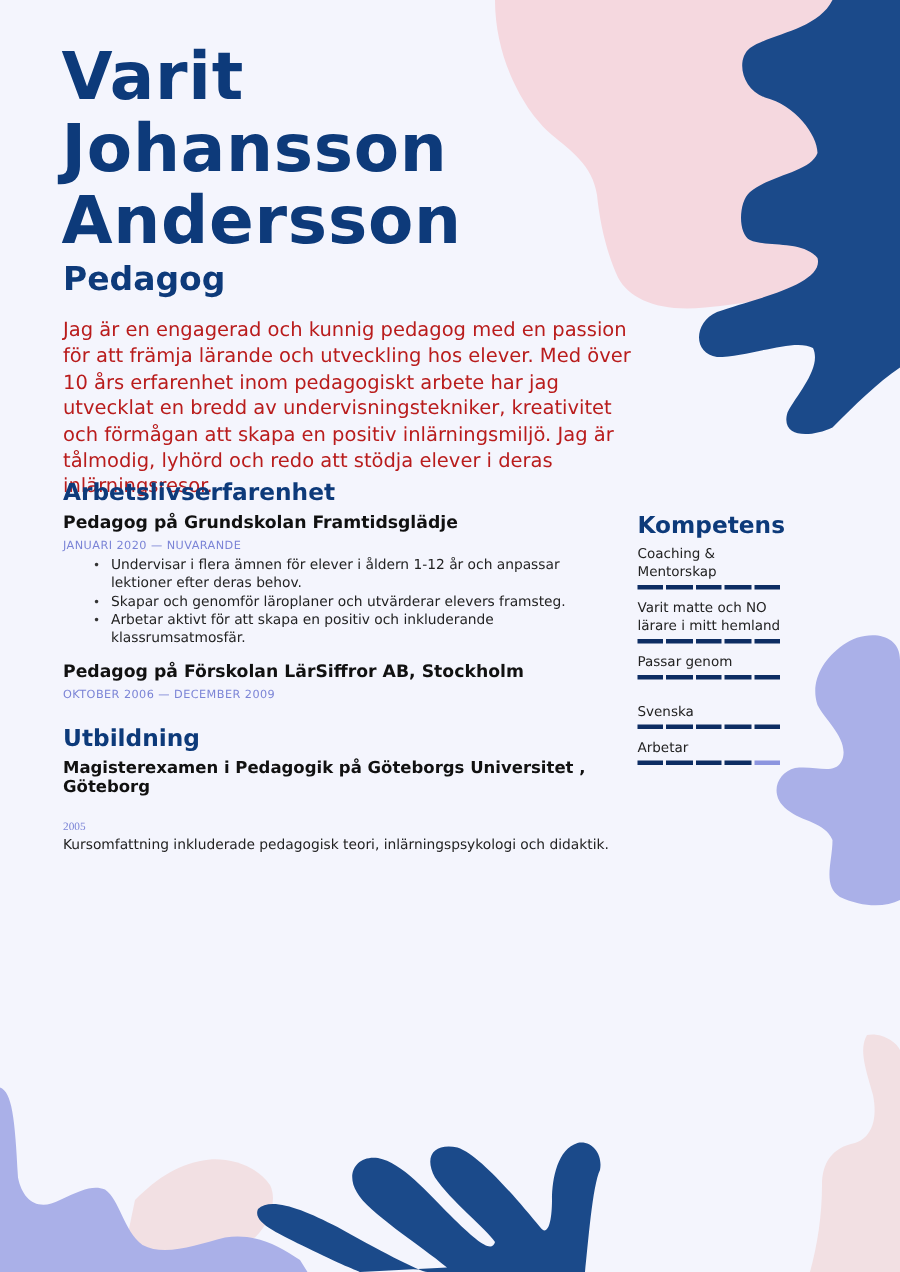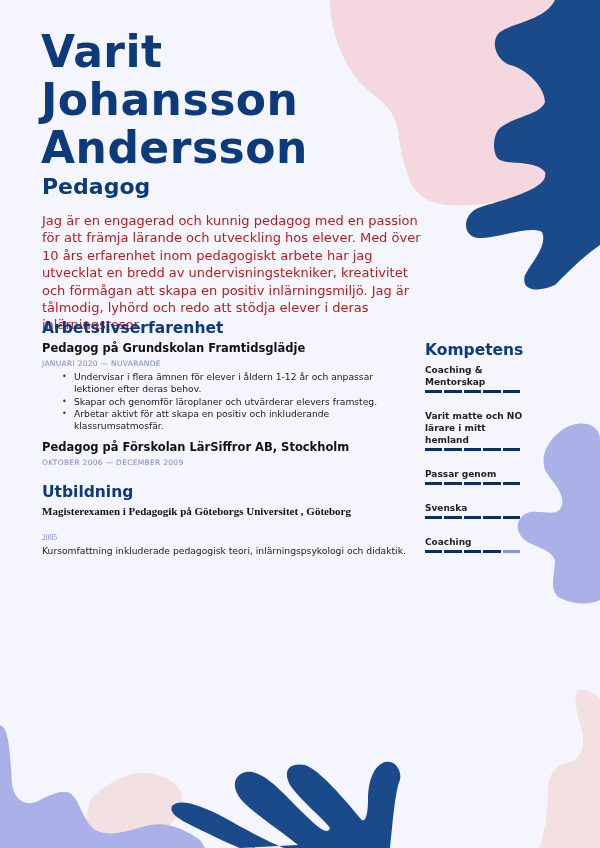--- a/index.html
+++ b/index.html
@@ -40,30 +40,30 @@
   }
   .bullets { list-style: none; margin-top: 2px; padding-left: 20px; }
   .bullets li {
     position: relative; font-size: 9.2px; line-height: 12px; color: #222;
     margin-bottom: 0.5px; padding-left: 12px;
   }
   .bullets li::before {
     content: "•"; position: absolute; left: 0; top: 0; font-size: 8px; color: #333;
   }
   .edu-section { margin-top: 14px; }
-  .edu-heading { font-weight: bold; font-size: 11px; line-height: 13px; color: #111; font-family: Liberation Serif, serif; }
+  .edu-heading { font-weight: bold; font-size: 11px; line-height: 13px; color: #111; }
   .edu-year { font-size: 7.5px; color: #7b84d6; margin-top: 14px; line-height: 11px; font-family: Liberation Serif, serif; }
   .edu-desc { font-size: 9.2px; line-height: 13px; color: #222; margin-top: 1px; }
 
   .right-col { position: absolute; left: 425px; top: 318px; width: 150px; }
   .r-title { font-weight: bold; color: #0d3a7a; font-size: 15.5px; line-height: 20px; margin-bottom: 4px; }
   .contact-line { font-size: 9px; line-height: 12px; color: #222; }
   .contact-email { font-size: 9px; line-height: 12px; color: #7b84d6; text-decoration: underline; }
   .r-section { margin-top: 22px; }
-  .skill { margin-bottom: 17px; width: 100px; font-weight: bold; }
+  .skill { margin-bottom: 7px; width: 100px; }
   .skill-name { font-size: 9px; line-height: 12px; color: #222; }
   .bar { display: flex; gap: 2px; margin-top: 2px; width: 95px; }
   .bar span { flex: 1; height: 3px; background: #0d2d63; }
   .bar span.off { background: #8c95df; }
 </style>
 </head>
 <body>
 
 <div class="page">
 
@@ -155,21 +155,21 @@
           <div class="skill-name">Svenska</div>
           <div class="bar">
               <span></span>
               <span></span>
               <span></span>
               <span></span>
               <span></span>
             </div>
         </div>
         <div class="skill">
-          <div class="skill-name">Coaching</div>
+          <div class="skill-name">Arbetar</div>
           <div class="bar">
               <span></span>
               <span></span>
               <span></span>
               <span></span>
               <span class="off"></span>
             </div>
         </div>
       </section>
     </div>

